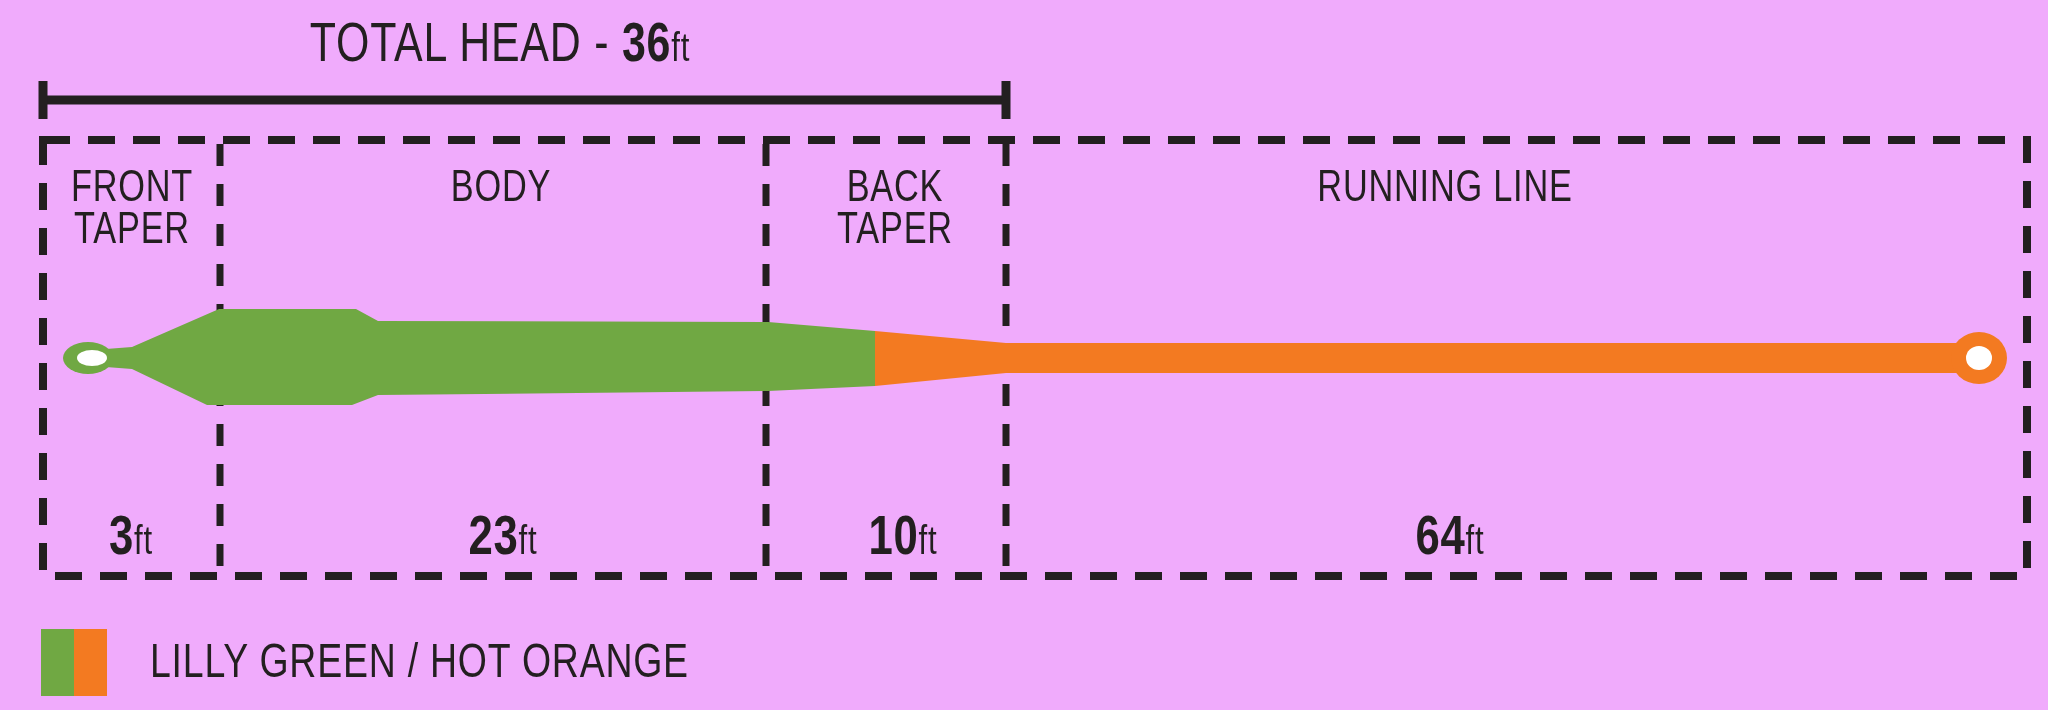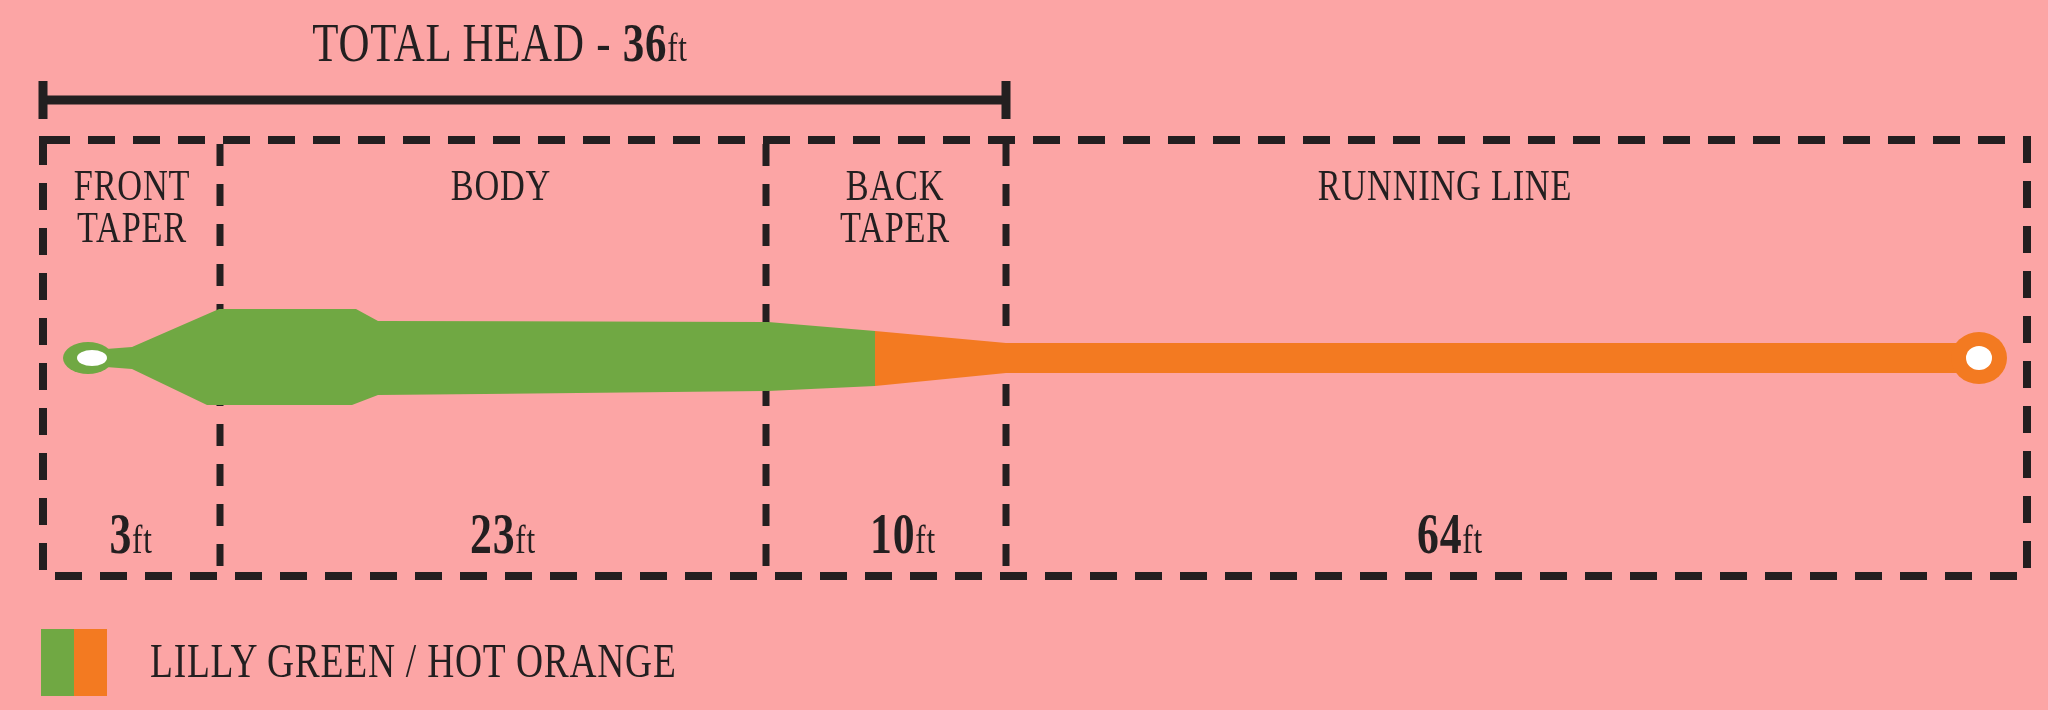--- a/index.html
+++ b/index.html
@@ -1,21 +1,21 @@
 <!DOCTYPE html>
 <html><head>
 <meta charset="utf-8">
 <style>
   html, body { margin: 0; padding: 0; background: #ffffff; }
   .stage {
     position: relative;
     width: 2048px;
     height: 710px;
-    background: #fca5a5;
-    font-family: Liberation Serif, serif;
+    background: #f0abfc;
+    font-family: Liberation Sans, sans-serif;
     color: #231f20;
     overflow: hidden;
   }
   .stage svg { position: absolute; left: 0; top: 0; }
 
   
   .clabel {
     position: absolute;
     white-space: nowrap;
     transform: translate(-50%, -50%) scaleX(0.78);

